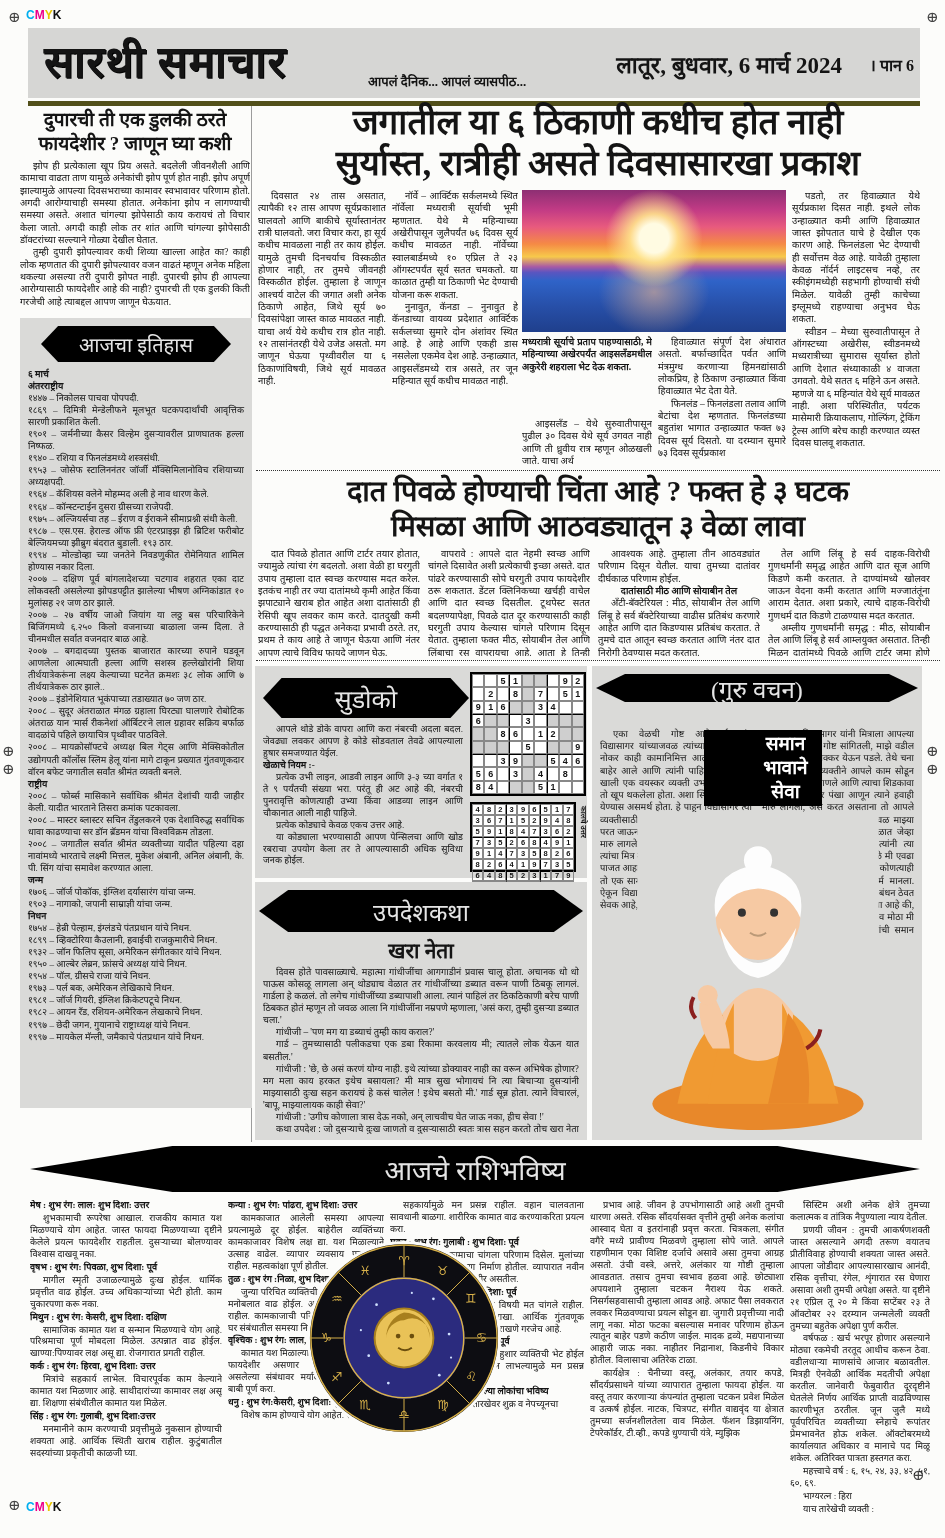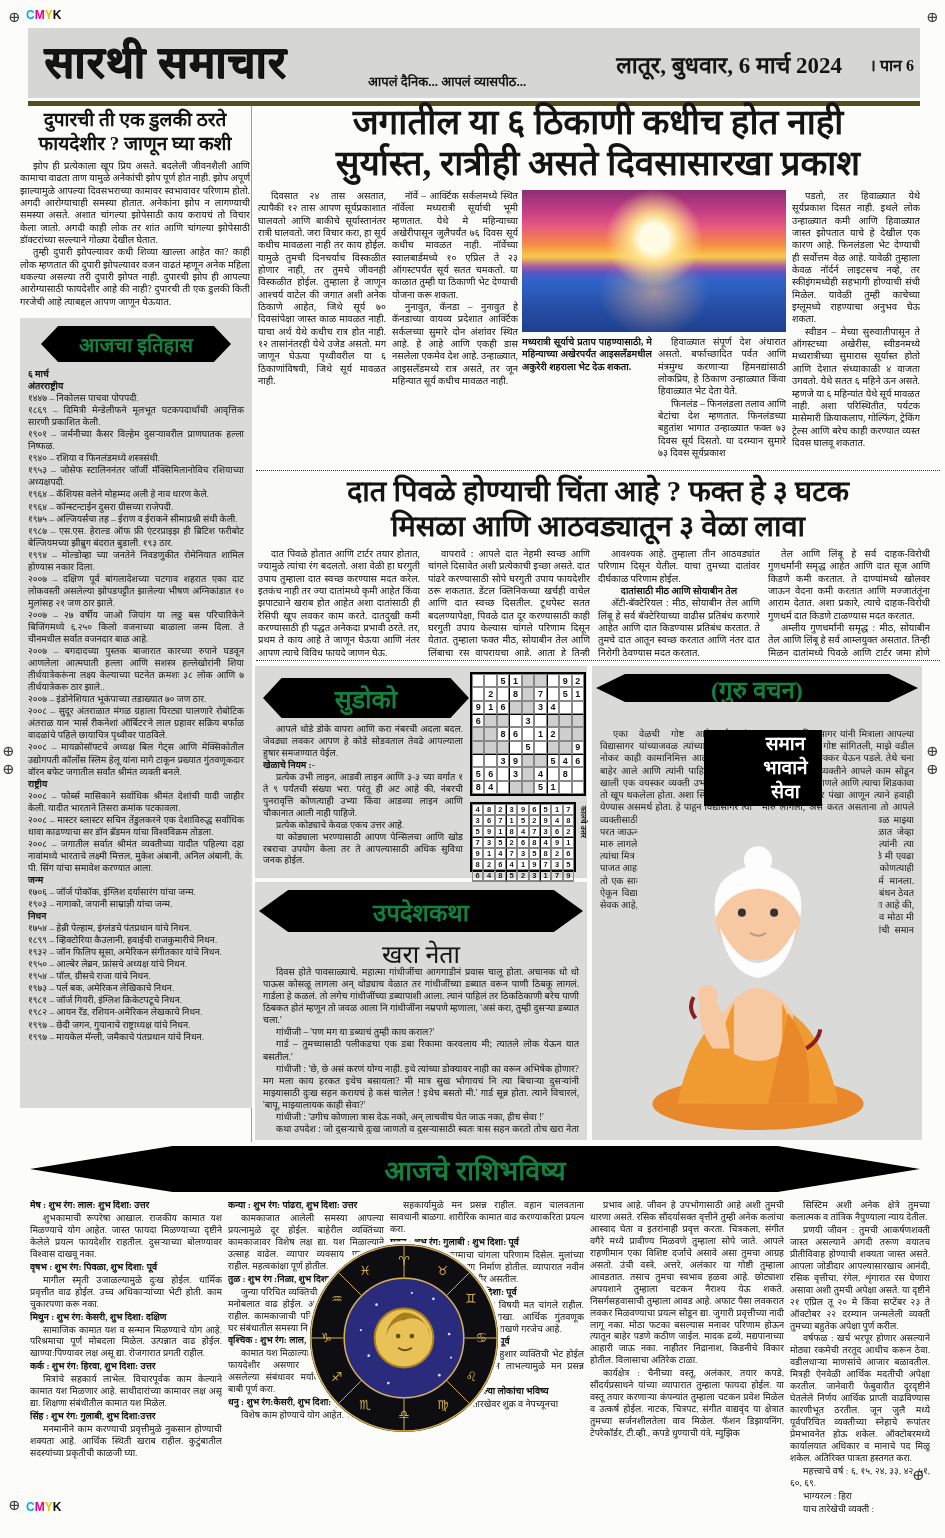--- a/index.html
+++ b/index.html
@@ -27,21 +27,21 @@
 
   .col { position:absolute; overflow:hidden; font-size:9.5px; line-height:1.3; text-align:justify; }
   .col p.ln { text-indent:13px; }
   .col p.ln-b { font-weight:bold; }
   .col p.ln-c { font-weight:bold; text-align:center; text-indent:0; }
 
   .nap-title { left:20px; top:108px; width:230px; text-align:center; font-size:19px; font-weight:bold; line-height:1.25; }
   .nap-body { left:20px; top:160px; width:230px; height:152px; }
 
   .graybox { position:absolute; background:#dadad8; overflow:hidden; }
-  .ribbon { background:#000; color:#15803d; text-align:center; font-weight:bold;
+  .ribbon { background:#000; color:#e5e5e5; text-align:center; font-weight:normal;
             clip-path:polygon(0 50%,9% 0,91% 0,100% 50%,91% 100%,9% 100%);
             display:flex; align-items:center; justify-content:center; }
   .hist-box { left:20px; top:318px; width:232px; height:790px; padding:6px 8px; }
   .hist-ribbon { width:190px; height:36px; margin:2px auto 6px auto; font-size:20px; }
   .hist-items { font-size:9.2px; line-height:1.31; text-align:justify; }
   .hist-items p.ln-b { font-weight:bold; }
 
   .photo { left:522px; top:190px; width:264px; height:142px;
     background:
       radial-gradient(circle at 50% 34%, #fffbe2 0 9%, rgba(255,228,140,.9) 15%, rgba(255,170,90,0) 30%),
@@ -60,21 +60,21 @@
                   font-weight:bold; font-family:"Liberation Sans",sans-serif; }
   .sgrid .scell:nth-child(9n+4),.sgrid .scell:nth-child(9n+7){ border-left:1.5px solid #000; }
   .sgrid .scell:nth-child(n+28):nth-child(-n+36),.sgrid .scell:nth-child(n+55):nth-child(-n+63){ border-top:1.5px solid #000; }
   .blocks .scell.shade { background:#cfcfcf; }
   .puzzle { left:470px; top:672px; width:116px; height:124px; font-size:9px; }
   .solution { left:470px; top:802px; width:106px; height:70px; font-size:7.5px; }
   .sol-label { left:578px; top:806px; width:10px; font-size:7.5px; font-weight:bold; writing-mode:vertical-rl; }
 
   .updesh-box { left:255px; top:882px; width:332px; height:258px; }
   .upd-ribbon { position:absolute; left:4px; top:8px; width:324px; height:42px; font-size:24px; }
-  .upd-sub { position:absolute; left:0; top:54px; width:100%; text-align:center; font-size:25px; font-weight:normal; }
+  .upd-sub { position:absolute; left:0; top:54px; width:100%; text-align:center; font-size:21px; font-weight:bold; }
   .upd-body { left:263px; top:966px; width:316px; height:168px; font-size:9.3px; }
 
   .guru-box { left:592px; top:666px; width:330px; height:474px; }
   .guru-ribbon { position:absolute; left:4px; top:8px; width:322px; height:28px; font-size:24px; }
   .guru-left { left:600px; top:728px; width:152px; height:404px; font-size:9.4px; }
   .guru-right { left:762px; top:728px; width:152px; height:404px; font-size:9.4px; }
   .seva-box { left:704px; top:730px; width:118px; height:76px; background:#000; color:#fff; z-index:3;
               display:flex; align-items:center; justify-content:center; text-align:center;
               font-size:19px; font-weight:bold; line-height:1.25;padding-left:45px; }
   .guru-art { left:636px; top:812px; width:244px; height:322px; z-index:2; }
@@ -168,20 +168,23 @@
 
   <div class="col" style="left:258px;top:190px;width:128px;height:276px">
       <p class="ln">दिवसात २४ तास असतात, त्यापैकी १२ तास आपण सूर्यप्रकाशात घालवतो आणि बाकीचे सूर्यास्तानंतर रात्री घालवतो. जरा विचार करा, हा सूर्य कधीच मावळला नाही तर काय होईल. यामुळे तुमची दिनचर्याच विस्कळीत होणार नाही, तर तुमचे जीवनही विस्कळीत होईल. तुम्हाला हे जाणून आश्चर्य वाटेल की जगात अशी अनेक ठिकाणे आहेत, जिथे सूर्य ७० दिवसांपेक्षा जास्त काळ मावळत नाही. याचा अर्थ येथे कधीच रात्र होत नाही. १२ तासांनंतरही येथे उजेड असतो. मग जाणून घेऊया पृथ्वीवरील या ६ ठिकाणांविषयी, जिथे सूर्य मावळत नाही.</p>
     </div>
   <div class="col" style="left:392px;top:190px;width:126px;height:276px">
       <p class="ln">नॉर्वे – आर्क्टिक सर्कलमध्ये स्थित नॉर्वेला मध्यरात्री सूर्याची भूमी म्हणतात. येथे मे महिन्याच्या अखेरीपासून जुलैपर्यंत ७६ दिवस सूर्य कधीच मावळत नाही. नॉर्वेच्या स्वालबार्डमध्ये १० एप्रिल ते २३ ऑगस्टपर्यंत सूर्य सतत चमकतो. या काळात तुम्ही या ठिकाणी भेट देण्याची योजना करू शकता.</p>
       <p class="ln">नुनावुत, कॅनडा – नुनावुत हे कॅनडाच्या वायव्य प्रदेशात आर्क्टिक सर्कलच्या सुमारे दोन अंशांवर स्थित आहे. हे आहे आणि एकही डास नसलेला एकमेव देश आहे. उन्हाळ्यात, आइसलँडमध्ये रात्र असते, तर जून महिन्यात सूर्य कधीच मावळत नाही.</p>
     </div>
   <div class="abs photo"></div>
   <div class="col sun-cap" style="left:522px;top:336px;width:130px;height:80px">मध्यरात्री सूर्याचे प्रताप पाहण्यासाठी, मे महिन्याच्या अखेरपर्यंत आइसलँडमधील अकुरेरी शहराला भेट देऊ शकता.</div>
+  <div class="col" style="left:522px;top:418px;width:130px;height:48px">
+      <p class="ln">आइसलँड – येथे सुरुवातीपासून पुढील ३० दिवस येथे सूर्य उगवत नाही आणि ती ध्रुवीय रात्र म्हणून ओळखली जाते. याचा अर्थ</p>
+    </div>
   <div class="col" style="left:658px;top:336px;width:128px;height:130px">
       <p class="ln">हिवाळ्यात संपूर्ण देश अंधारात असतो. बर्फाच्छादित पर्वत आणि मंत्रमुग्ध करणाऱ्या हिमनद्यांसाठी लोकप्रिय, हे ठिकाण उन्हाळ्यात किंवा हिवाळ्यात भेट देता येते.</p>
       <p class="ln">फिनलंड – फिनलंडला तलाव आणि बेटांचा देश म्हणतात. फिनलंडच्या बहुतांश भागात उन्हाळ्यात फक्त ७३ दिवस सूर्य दिसतो. या दरम्यान सुमारे ७३ दिवस सूर्यप्रकाश</p>
     </div>
   <div class="col" style="left:792px;top:190px;width:128px;height:276px">
       <p class="ln">पडतो, तर हिवाळ्यात येथे सूर्यप्रकाश दिसत नाही. इथले लोक उन्हाळ्यात कमी आणि हिवाळ्यात जास्त झोपतात याचे हे देखील एक कारण आहे. फिनलंडला भेट देण्याची ही सर्वोत्तम वेळ आहे. यावेळी तुम्हाला केवळ नॉर्दर्न लाइटसच नव्हे, तर स्कीइंगमध्येही सहभागी होण्याची संधी मिळेल. यावेळी तुम्ही काचेच्या इग्लूमध्ये राहण्याचा अनुभव घेऊ शकता.</p>
       <p class="ln">स्वीडन – मेच्या सुरुवातीपासून ते ऑगस्टच्या अखेरीस, स्वीडनमध्ये मध्यरात्रीच्या सुमारास सूर्यास्त होतो आणि देशात संध्याकाळी ४ वाजता उगवतो. येथे सतत ६ महिने ऊन असते. म्हणजे या ६ महिन्यांत येथे सूर्य मावळत नाही. अशा परिस्थितीत, पर्यटक मासेमारी क्रियाकलाप, गोल्फिंग, ट्रेकिंग ट्रेल्स आणि बरेच काही करण्यात व्यस्त दिवस घालवू शकतात.</p>
     </div>
 
   <div class="dotted" style="left:256px;top:470px;width:684px"></div>

